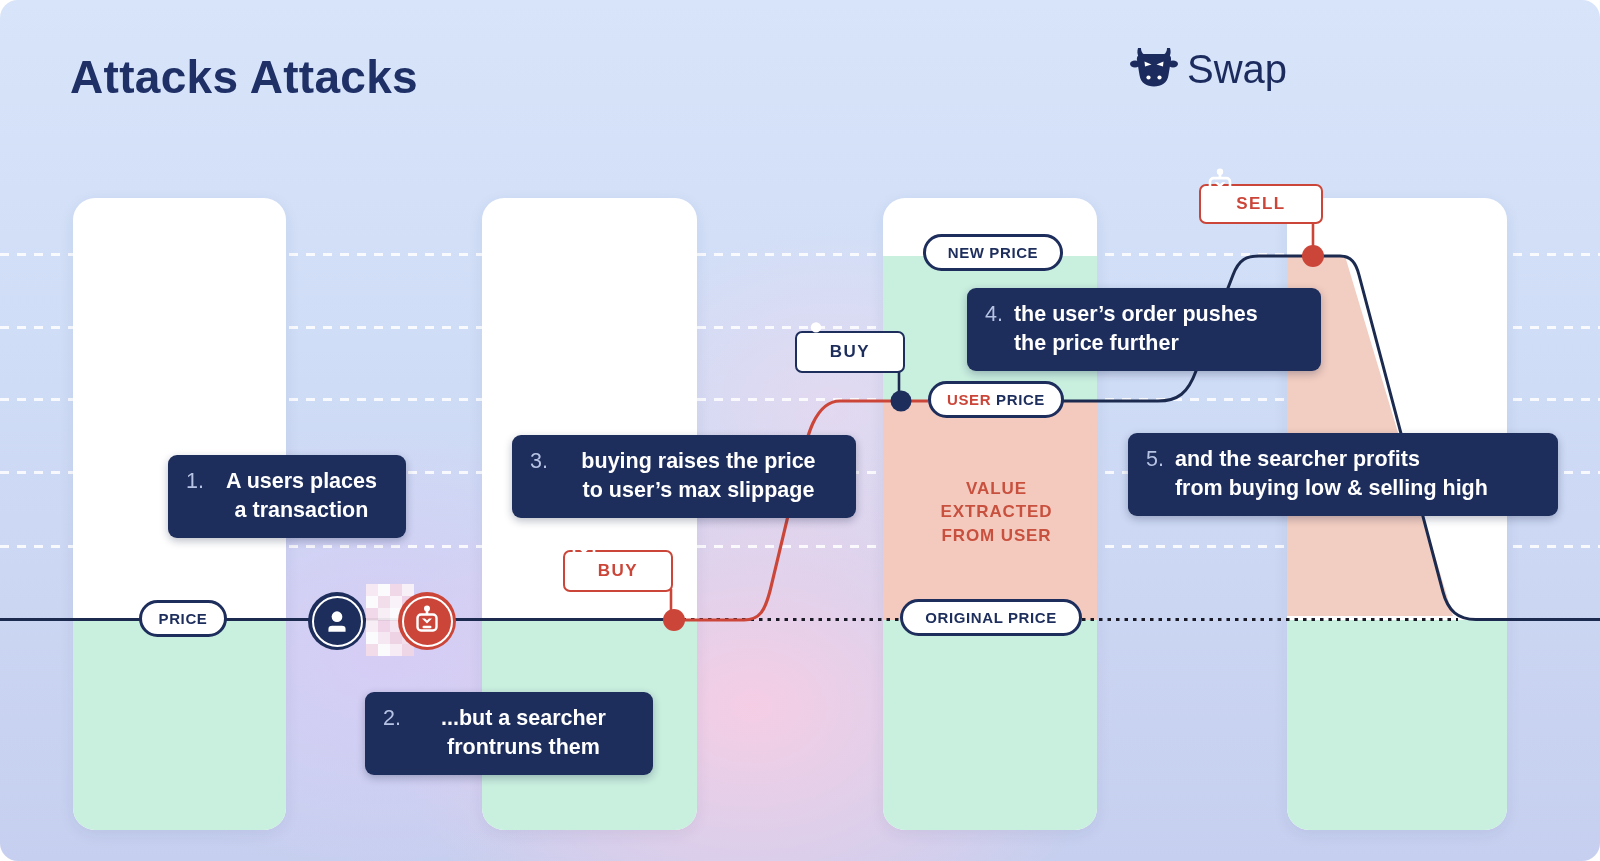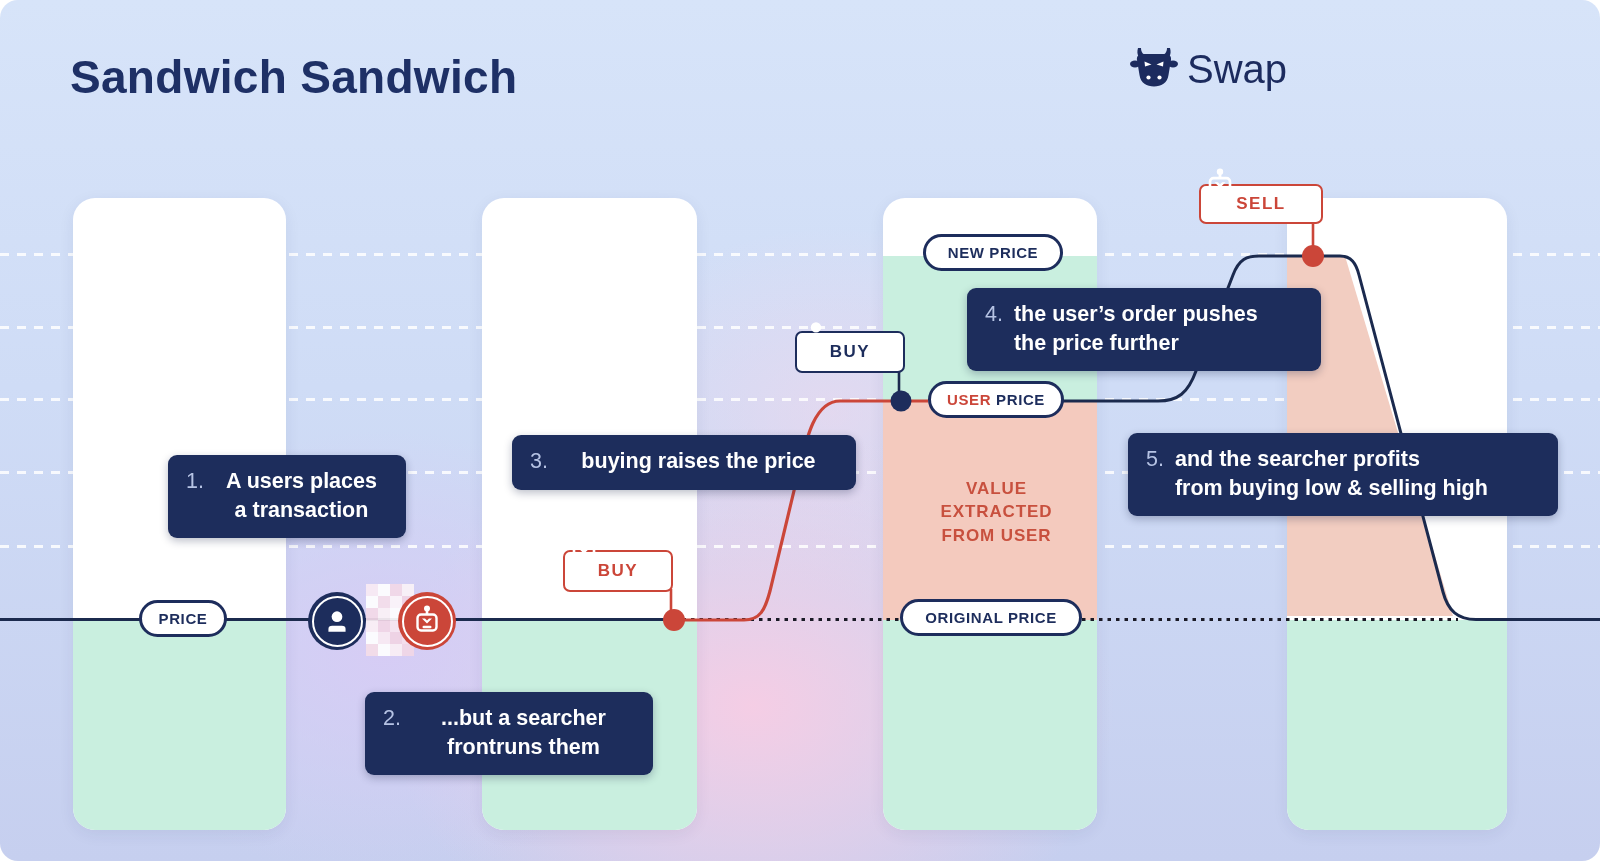--- a/index.html
+++ b/index.html
@@ -143,20 +143,21 @@
     <span class="num">2.</span>
     <span class="lines">
       <span>...but a searcher</span><br>
       <span>frontruns them</span>
     </span>
   </div>
   <div class="step center" style="left:512px;top:435px;width:344px">
     <span class="num">3.</span>
     <span class="lines">
       <span>buying raises the price</span><br>
+      <span>to user’s max slippage</span>
     </span>
   </div>
   <div class="step" style="left:967px;top:288px;width:354px">
     <span class="num">4.</span>
     <span class="lines">
       <span>the user’s order pushes</span><br>
       <span>the price further</span>
     </span>
   </div>
   <div class="step" style="left:1128px;top:433px;width:430px">
@@ -241,21 +242,21 @@
   <div class="actor red" style="left:398px;top:592px">
     <svg width="30" height="34" viewBox="0 0 28 34">
       <circle cx="14" cy="4.5" r="3" fill="#fff"></circle>
         <rect x="12.7" y="6.5" width="2.6" height="4" fill="#fff"></rect>
       <rect x="4.5" y="10.5" width="19" height="16" rx="3.5" fill="none" stroke="#fff" stroke-width="2.4"></rect>
       <path d="M9 14.5 L14 19.5 L19 14.5 L16 14.5 L14 16.5 L12 14.5 Z" fill="#fff"></path>
       <rect x="9.5" y="21.8" width="9" height="2.5" rx="1.25" fill="#fff"></rect>
     </svg>
   </div>
 
-  <div class="title">Sandwich Sandwich</div>
+  <div class="title">Attacks Attacks</div>
   <div class="logo">
     <svg width="48" height="46" viewBox="0 0 48 44" fill="#1c2b5e">
       <path d="M8 1 C6 8 9 12 15 13 L18 9 C13 8 11 5 11 1 Z"></path>
       <path d="M40 1 C42 8 39 12 33 13 L30 9 C35 8 37 5 37 1 Z"></path>
       <ellipse cx="5" cy="17" rx="5" ry="3.4"></ellipse>
       <ellipse cx="43" cy="17" rx="5" ry="3.4"></ellipse>
       <path d="M12 7 H36 C40 7 41.5 10 41 13 L38.5 28 C37.5 36 31 39.5 24 39.5 C17 39.5 10.5 36 9.5 28 L7 13 C6.5 10 8 7 12 7 Z"></path>
       <path d="M14.5 14.5 L21.5 17.5 L15 19.5 Z" fill="#fff"></path>
       <path d="M33.5 14.5 L26.5 17.5 L33 19.5 Z" fill="#fff"></path>
       <circle cx="18.5" cy="30.5" r="2.1" fill="#fff"></circle>

